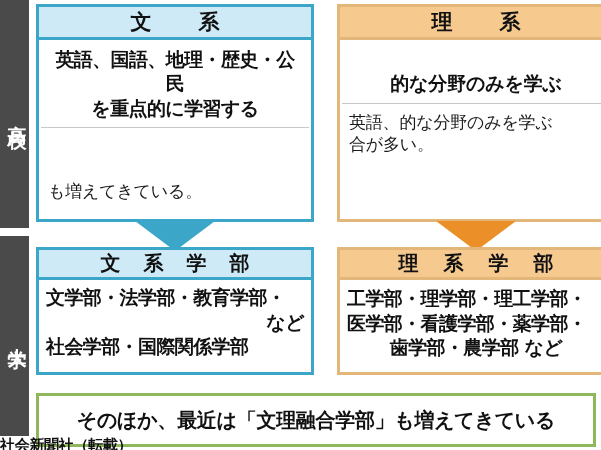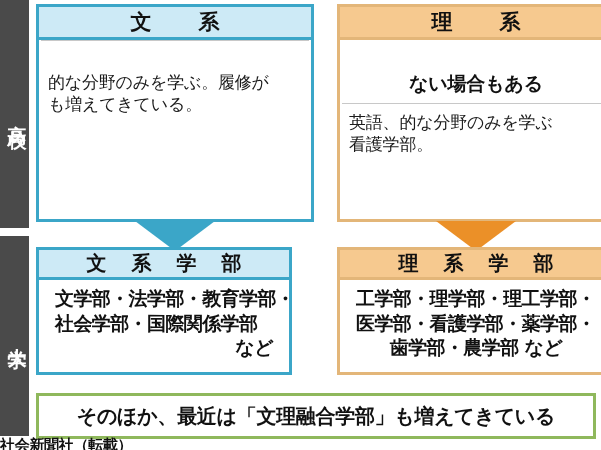--- a/index.html
+++ b/index.html
@@ -81,39 +81,39 @@
   }
 
   
   .arrow{position:absolute;width:0;height:0;border-left:40px solid transparent;border-right:40px solid transparent;}
   .arrow-blue{top:221px;left:135px;border-top:30px solid #3ba6c8;}
   .arrow-orange{top:221px;left:436px;border-top:30px solid #eb9028;}
 
   
   .bot-card{top:247px;height:128px;}
   .bot-card .card-head{height:30px;font-size:20px;letter-spacing:9px;text-indent:9px;}
-  .bot-left{left:36px;width:256px;}
+  .bot-left{left:36px;width:278px;font-family:Liberation Serif, serif;}
   .bot-right{left:337px;width:278px;}
   .dept{
     box-sizing:border-box;
-    padding:6px 16px;
+    padding:6px 7px;
     font-size:19px;
     font-weight:bold;
     line-height:1.3;
     color:#111111;
     letter-spacing:-0.6px;
   }
   .dept .ln{display:block;white-space:nowrap;}
   .dept .ln.c{text-align:center;}
   .dept .ln.r{text-align:right;}
 
   
   .banner{
     position:absolute;
-    left:36px;top:393px;width:560px;height:46px;
+    left:36px;top:393px;width:560px;height:54px;
     box-sizing:border-box;
     border:3px solid #8fb85c;
     background:#ffffff;
     display:flex;align-items:center;justify-content:center;
     font-size:20px;font-weight:bold;color:#111111;
     letter-spacing:-0.3px;
   }
 
   .credit{
     position:absolute;left:0;top:436px;width:300px;
@@ -129,53 +129,57 @@
   <div class="rail rail-hs">
     <span class="rail-text">高校</span>
   </div>
   <div class="rail rail-uni">
     <span class="rail-text">大学</span>
   </div>
 
   <div class="card blue top-card top-left">
     <div class="card-head">文　系</div>
     <div class="card-body">
+      <div class="lead tight">
+        <span>英語、国語、地理・歴史・公民</span><br>
+        <span>を重点的に学習する</span>
+      </div>
       <div class="divider"></div>
       <div class="note">
         <br>
-        <span>的な分野のみを学ぶ。履修が</span><br>
+        <br>
         <span>も増えてきている。</span>
       </div>
     </div>
   </div>
 
   <div class="card orange top-card top-right">
     <div class="card-head">理　系</div>
     <div class="card-body">
       <div class="lead">
         <br>
-        <span>ない場合もある</span>
+        <span>的な分野のみを学ぶ</span>
       </div>
       <div class="divider"></div>
       <div class="note">
         <span>英語、的な分野のみを学ぶ</span><br>
-        <span>看護学部。</span>
+        <span>合が多い。</span>
       </div>
     </div>
   </div>
 
   <div class="arrow arrow-blue"></div>
   <div class="arrow arrow-orange"></div>
 
   <div class="card blue bot-card bot-left">
     <div class="card-head">文 系 学 部</div>
     <div class="dept">
       <span class="ln">文学部・法学部・教育学部・</span>
+      <span class="ln r">など</span>
       <span class="ln">社会学部・国際関係学部</span>
-      <span class="ln r">など</span>
     </div>
   </div>
 
   <div class="card orange bot-card bot-right">
     <div class="card-head">理 系 学 部</div>
     <div class="dept">
       <span class="ln">工学部・理学部・理工学部・</span>
       <span class="ln">医学部・看護学部・薬学部・</span>
       <span class="ln c">歯学部・農学部 など</span>
     </div>

